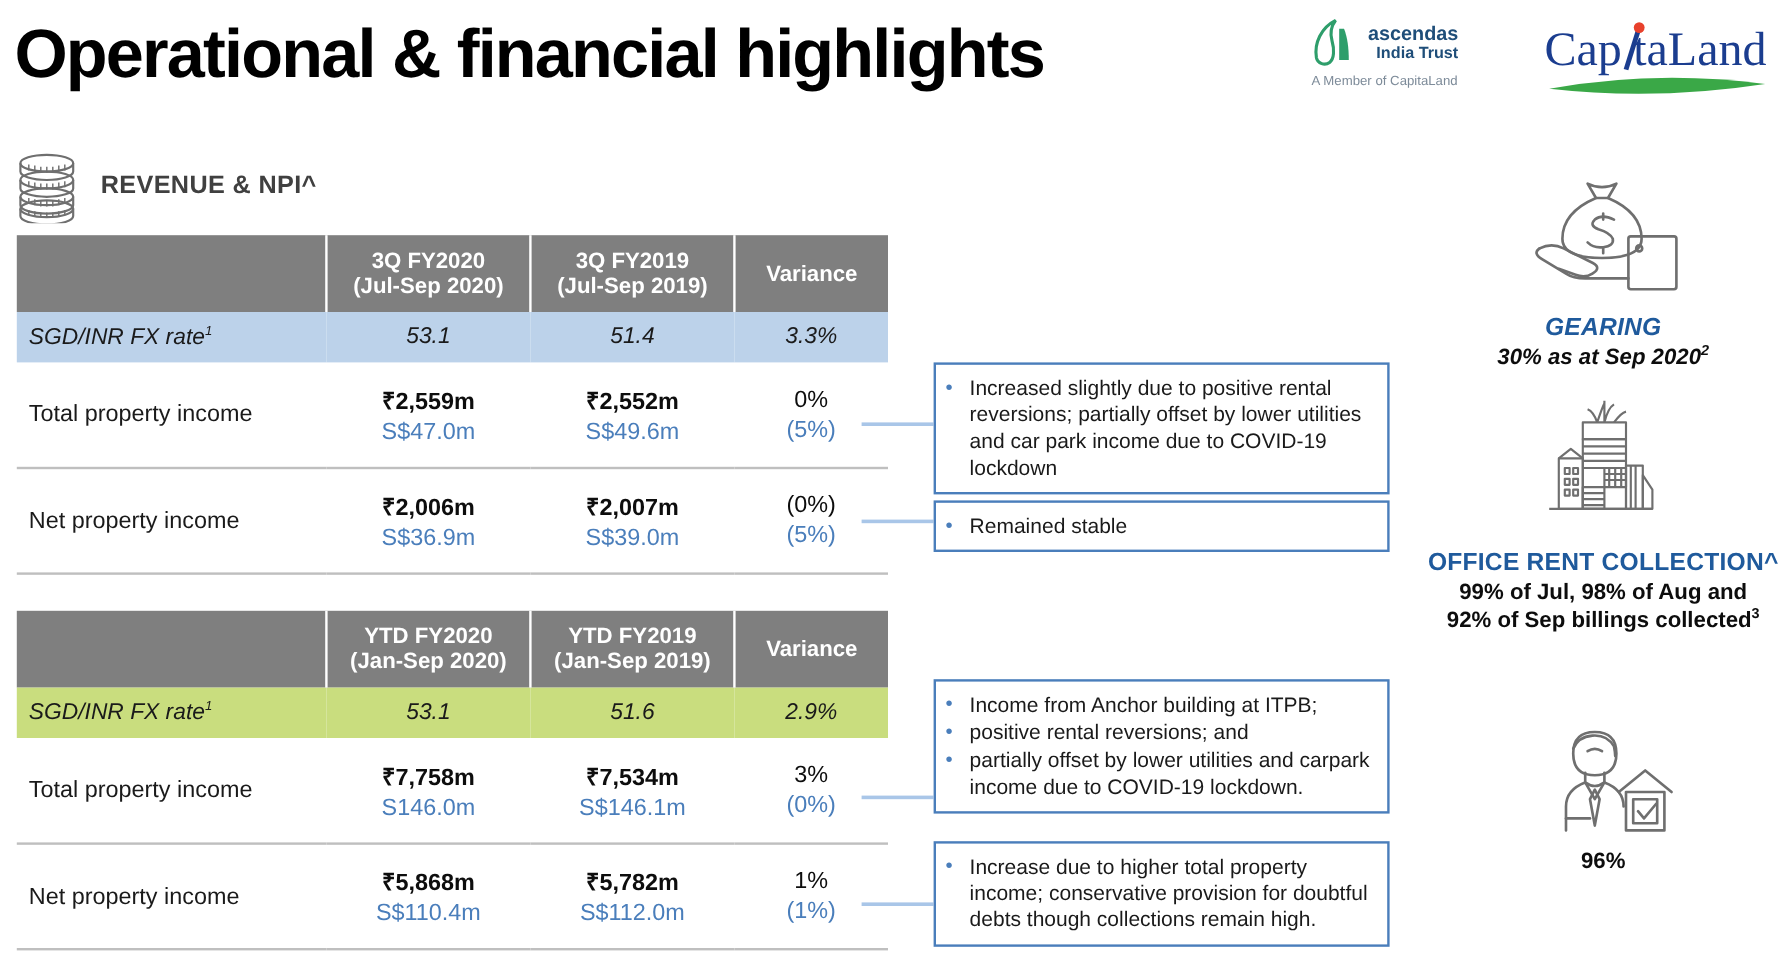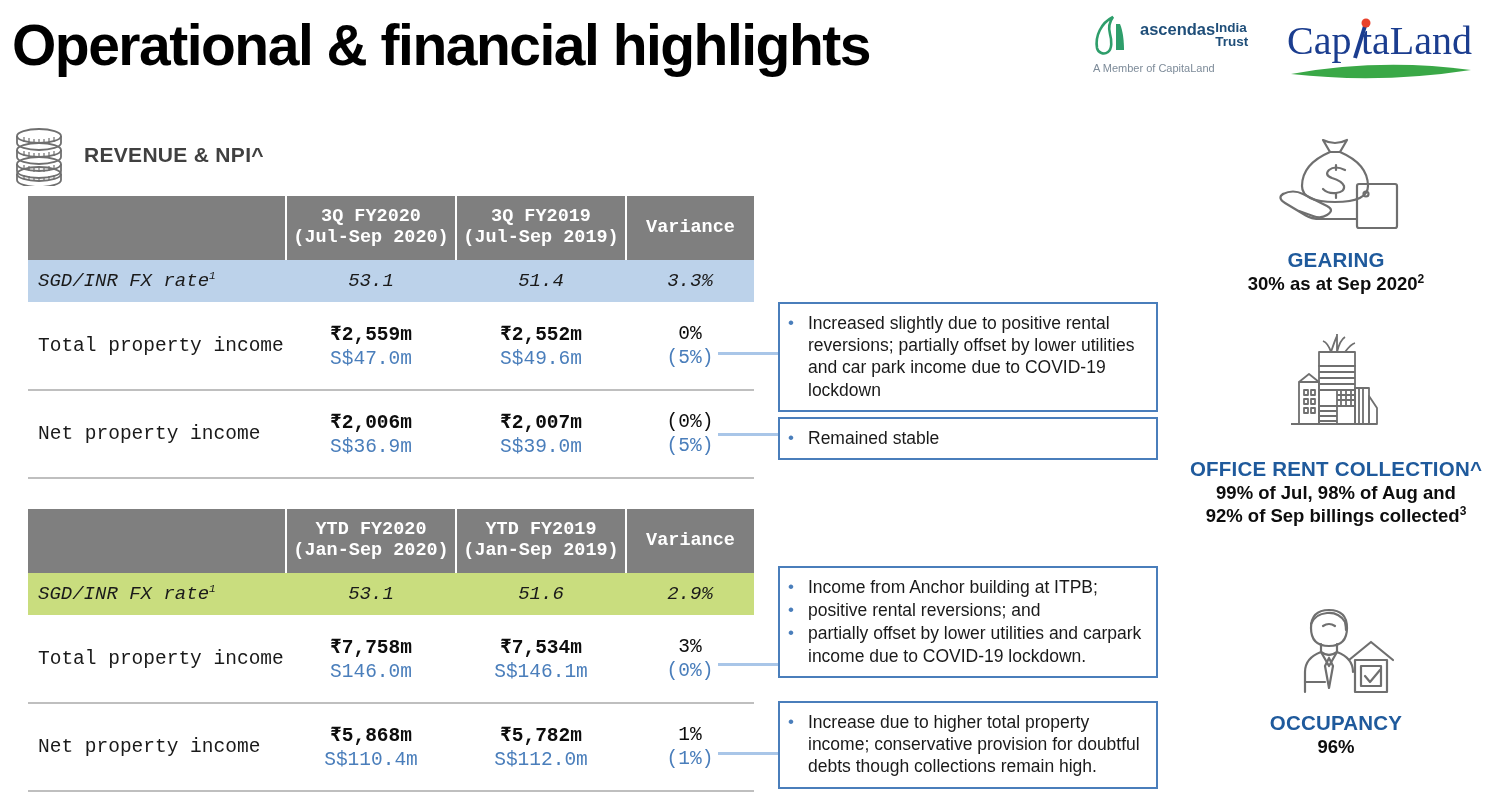--- a/index.html
+++ b/index.html
@@ -20,33 +20,33 @@
     letter-spacing: -1.5px;
     color: #000000;
     white-space: nowrap;
   }
 
   
   .logo-area { position: absolute; right: 14px; top: 14px; display: flex; align-items: flex-start; gap: 42px; }
   .ait-logo { display: flex; flex-direction: column; width: 150px; }
   .ait-top { display: flex; align-items: center; gap: 7px; }
   .ait-mark { width: 40px; height: 42px; flex: none; }
-  .ait-words { display: flex; flex-direction: row; line-height: 1.02; }
+  .ait-words { display: flex; flex-direction: column; line-height: 1.02; align-items: flex-end; }
   .ait-words .w1 { font-size: 16.5px; font-weight: bold; color: #1f4e79; }
   .ait-words .w2 { font-size: 13.5px; font-weight: bold; color: #1f4e79; }
   .ait-member { font-size: 11px; color: #7d8b99; margin-top: 6px; white-space: nowrap; }
   .cl-logo { width: 190px; }
 
   
   .sec-head { position: absolute; left: 8px; top: 124px; display: flex; align-items: center; gap: 14px; }
   .coin-icon { width: 62px; height: 62px; flex: none; }
   .sec-title { font-size: 21px; font-weight: bold; color: #404040; letter-spacing: .3px; }
 
   
-  .ftable { position: absolute; left: 28px; width: 726px; border-collapse: collapse; table-layout: fixed; font-family: Liberation Mono, monospace; }
+  .ftable { position: absolute; left: 14px; width: 726px; border-collapse: collapse; table-layout: fixed; }
   #table-q3 { top: 196px; }
   #table-ytd { top: 509px; }
 
   .ftable col.c-label { width: 258px; }
   .ftable col.c-num   { width: 170px; }
   .ftable col.c-var   { width: 128px; }
 
   .ftable th {
     background: #7f7f7f;
     color: #ffffff;
@@ -114,21 +114,21 @@
   #callout-2 { left: 778px; top: 417px; width: 380px; }
   #callout-3 { left: 778px; top: 566px; width: 380px; }
   #callout-4 { left: 778px; top: 701px; width: 380px; }
   #conn-1 { left: 718px; top: 352px; width: 60px; }
   #conn-2 { left: 718px; top: 433px; width: 60px; }
   #conn-3 { left: 718px; top: 663px; width: 60px; }
   #conn-4 { left: 718px; top: 752px; width: 60px; }
 
   
   .stat { position: absolute; width: 300px; left: 1186px; text-align: center; }
-  #stat-gearing { top: 132px; }
+  #stat-gearing { top: 145px; font-style: italic; }
   #stat-rent { top: 326px; }
   #stat-occupancy { top: 600px; }
   .stat-icon { display: block; margin: 0 auto; }
   .stat-name {
     font-size: 20.5px; font-weight: bold; color: #1f5a9c;
     letter-spacing: .2px; margin-top: 6px; line-height: 1.15;
   }
   .stat-value { font-size: 18.5px; font-weight: bold; color: #0d0d0d; line-height: 1.25; margin-top: 0; }
   .stat-value sup, .stat-name sup { font-size: 12px; }
 </style>
@@ -416,15 +416,14 @@
       <path d="M60 44 v8 q8 6, 16 0 v-8"></path>
       <path d="M44 92 v-20 q0 -14, 16 -20 l8 14 l8 -14 q16 6, 16 20"></path>
       <path d="M68 58 l-4 8 l4 22 l4 -22 z"></path>
       <path d="M44 82 h20"></path>
       <path d="M88 60 l22 -18 l22 18"></path>
       <rect x="94" y="60" width="32" height="32"></rect>
       <rect x="100" y="66" width="20" height="20"></rect>
       <path d="M104 76 l5 6 l10 -12"></path>
     </g>
   </svg>
-  <div class="stat-name">OCCUPANCY</div>
   <div class="stat-value">96%</div>
 </div>
 
 </body></html>

